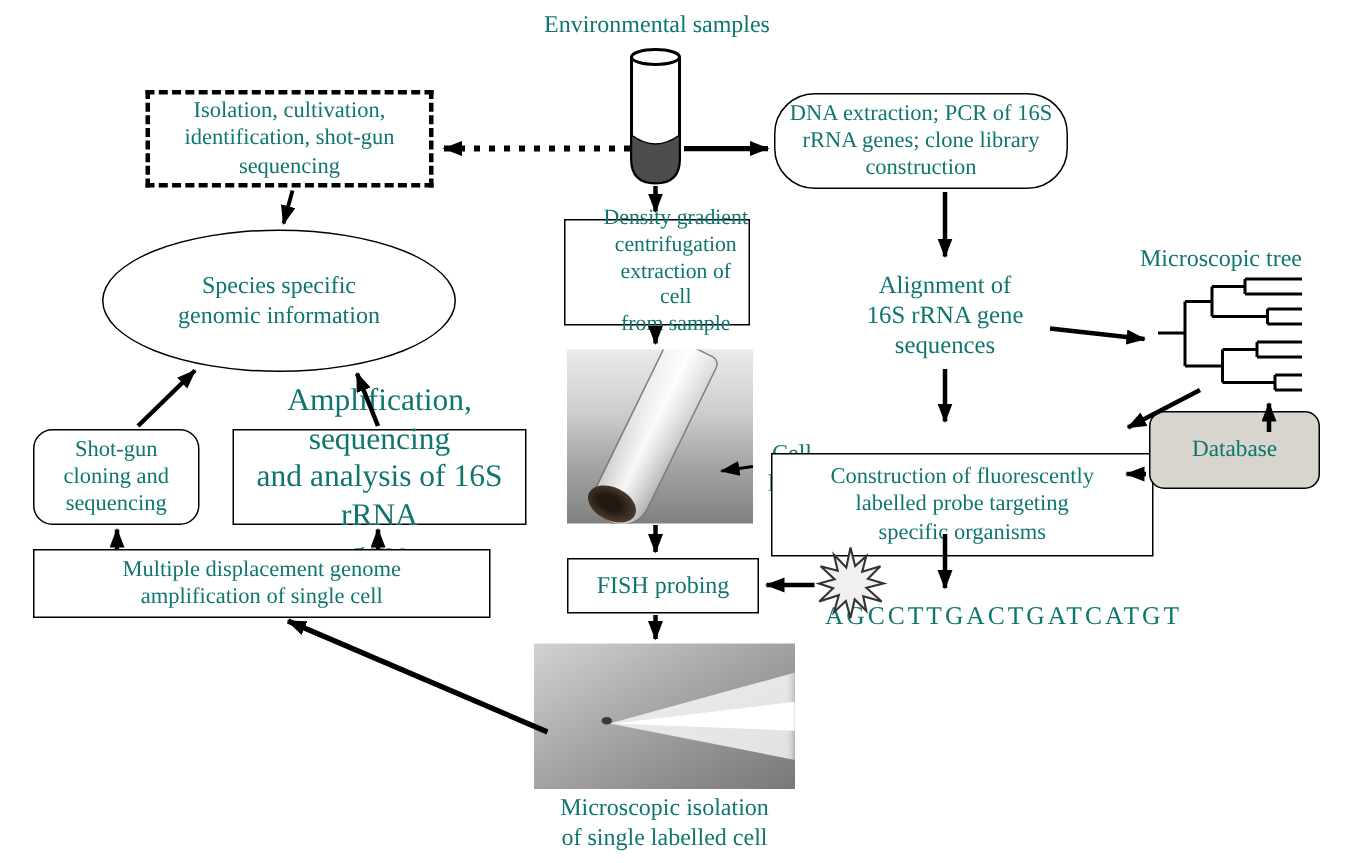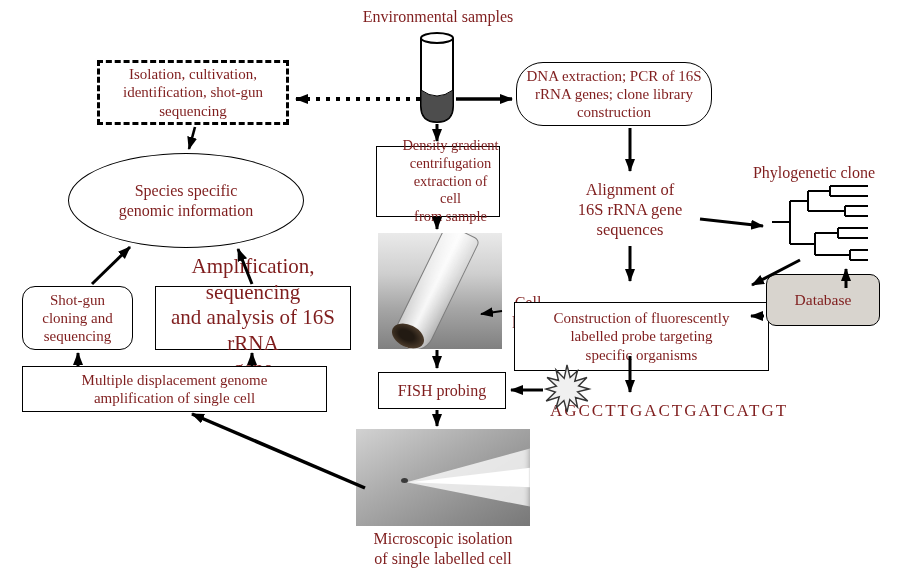--- a/index.html
+++ b/index.html
@@ -3,21 +3,21 @@
 <meta charset="utf-8">
 <style>
   * { box-sizing: border-box; }
   html, body { margin: 0; padding: 0; background: #ffffff; }
   #canvas {
     position: relative;
     width: 898px;
     height: 575px;
     background: #ffffff;
     font-family: "Liberation Serif", serif;
-    color: #7f1d1d;
+    color: #0f766e;
     overflow: hidden;
   }
   .n {
     position: absolute;
     display: flex;
     align-items: center;
     justify-content: center;
     text-align: center;
     white-space: pre-line;
     line-height: 1.22;
@@ -91,21 +91,21 @@
 extraction of cell
 from sample</div>
 
   <div class="n" style="left:504px; top:294px; width:48px; height:38px; font-size:16px;">Cell
 layer</div>
 
   <div class="n" style="left:566px; top:176px; width:128px; height:68px; font-size:16.5px;">Alignment of
 16S rRNA gene
 sequences</div>
 
-  <div class="n" style="left:740px; top:162px; width:148px; height:22px; font-size:16px;">Phylogenetic clone</div>
+  <div class="n" style="left:740px; top:162px; width:148px; height:22px; font-size:16px;">Microscopic tree</div>
 
   <div class="n box" style="left:514px; top:302px; width:255px; height:69px; font-size:15px;">Construction of fluorescently
 labelled probe targeting
 specific organisms</div>
 
   <div class="n db" style="left:766px; top:274px; width:114px; height:52px; font-size:15.5px;">Database</div>
 
   <div class="n box" style="left:22px; top:286px; width:111px; height:64px; font-size:15px;border-radius:13px;">Shot-gun
 cloning and
 sequencing</div>

